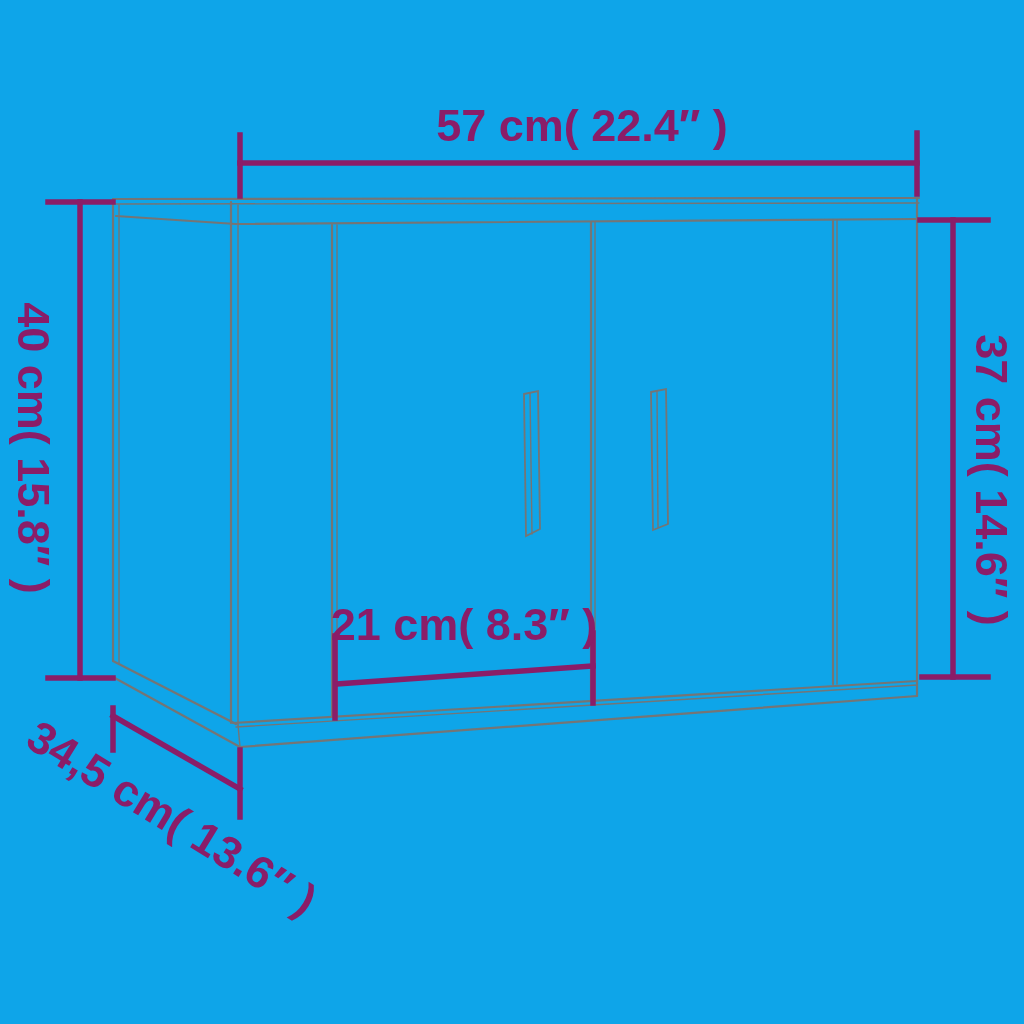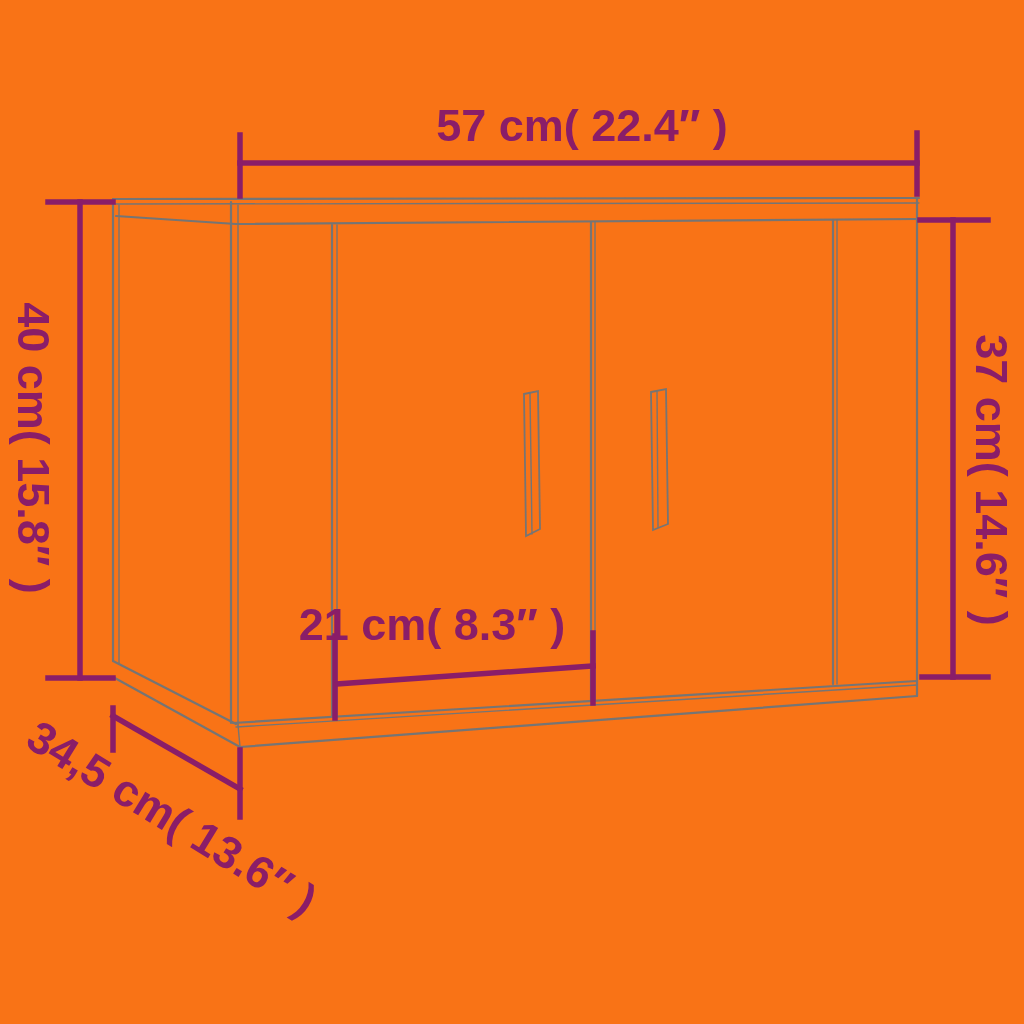--- a/index.html
+++ b/index.html
@@ -1,21 +1,21 @@
 <!DOCTYPE html>
 <html><head>
 <meta charset="utf-8">
 <style>
   html, body { margin: 0; padding: 0; }
   body { background: #ffffff; }
   .stage {
     position: relative;
     width: 1024px;
     height: 1024px;
-    background: #f97316;
+    background: #0ea5e9;
     overflow: hidden;
     font-family: "Liberation Sans", "DejaVu Sans", sans-serif;
   }
   .drawing {
     position: absolute;
     left: 0; top: 0;
     width: 1024px; height: 1024px;
   }
   .dim-label {
     position: absolute;
@@ -25,21 +25,21 @@
     letter-spacing: 0px;
     white-space: pre;
     line-height: 1;
     transform: translate(-50%, -50%);
   }
   .dim-label.rot90  { transform: translate(-50%, -50%) rotate(90deg); }
   .dim-label.rot-diag { transform: translate(-50%, -50%) rotate(31.5deg); }
   .lbl-top    { left: 582px; top: 125px; }
   .lbl-left   { left: 33px;  top: 448px; }
   .lbl-right  { left: 991px; top: 480px; }
-  .lbl-door   { left: 432px; top: 624px; }
+  .lbl-door   { left: 464px; top: 624px; }
   .lbl-depth  { left: 172px; top: 818px; }
 </style>
 </head>
 <body>
 
 <div class="stage">
 
   <svg class="drawing" viewBox="0 0 1024 1024">
 
     <g fill="none" stroke="#757575" stroke-width="2.2" stroke-linecap="round">

